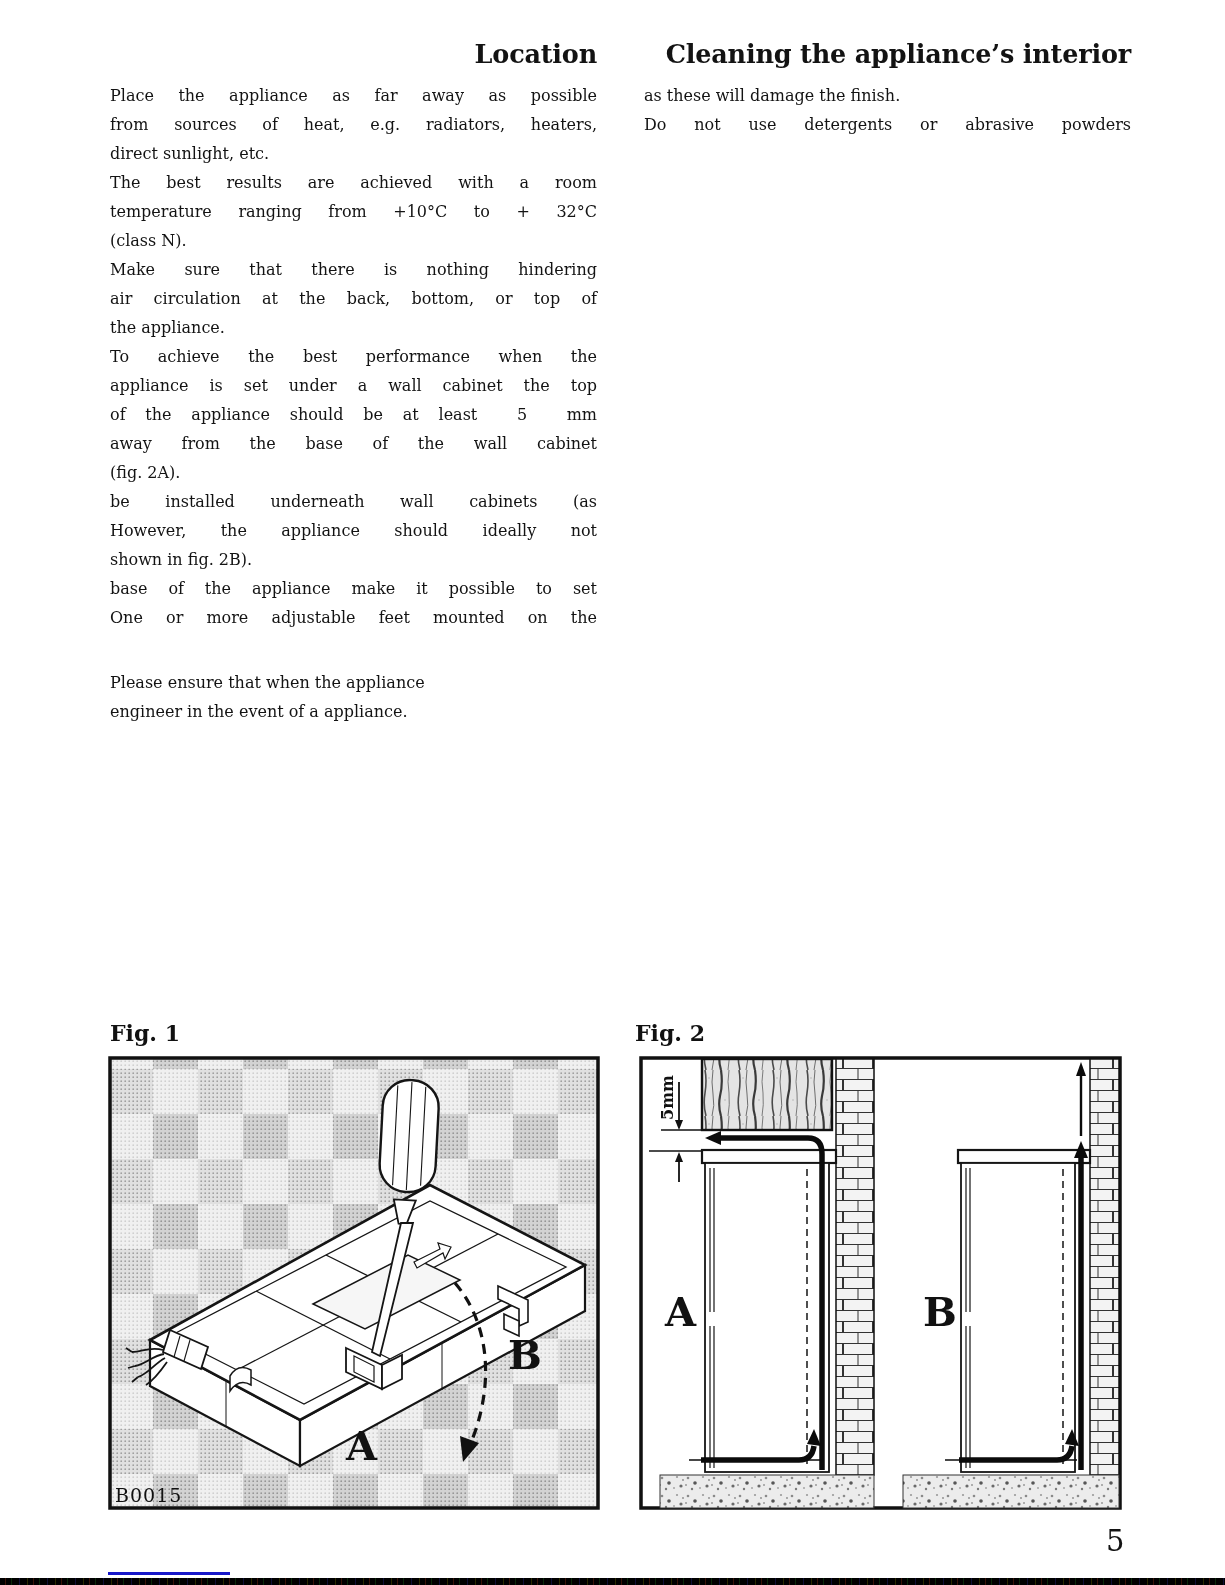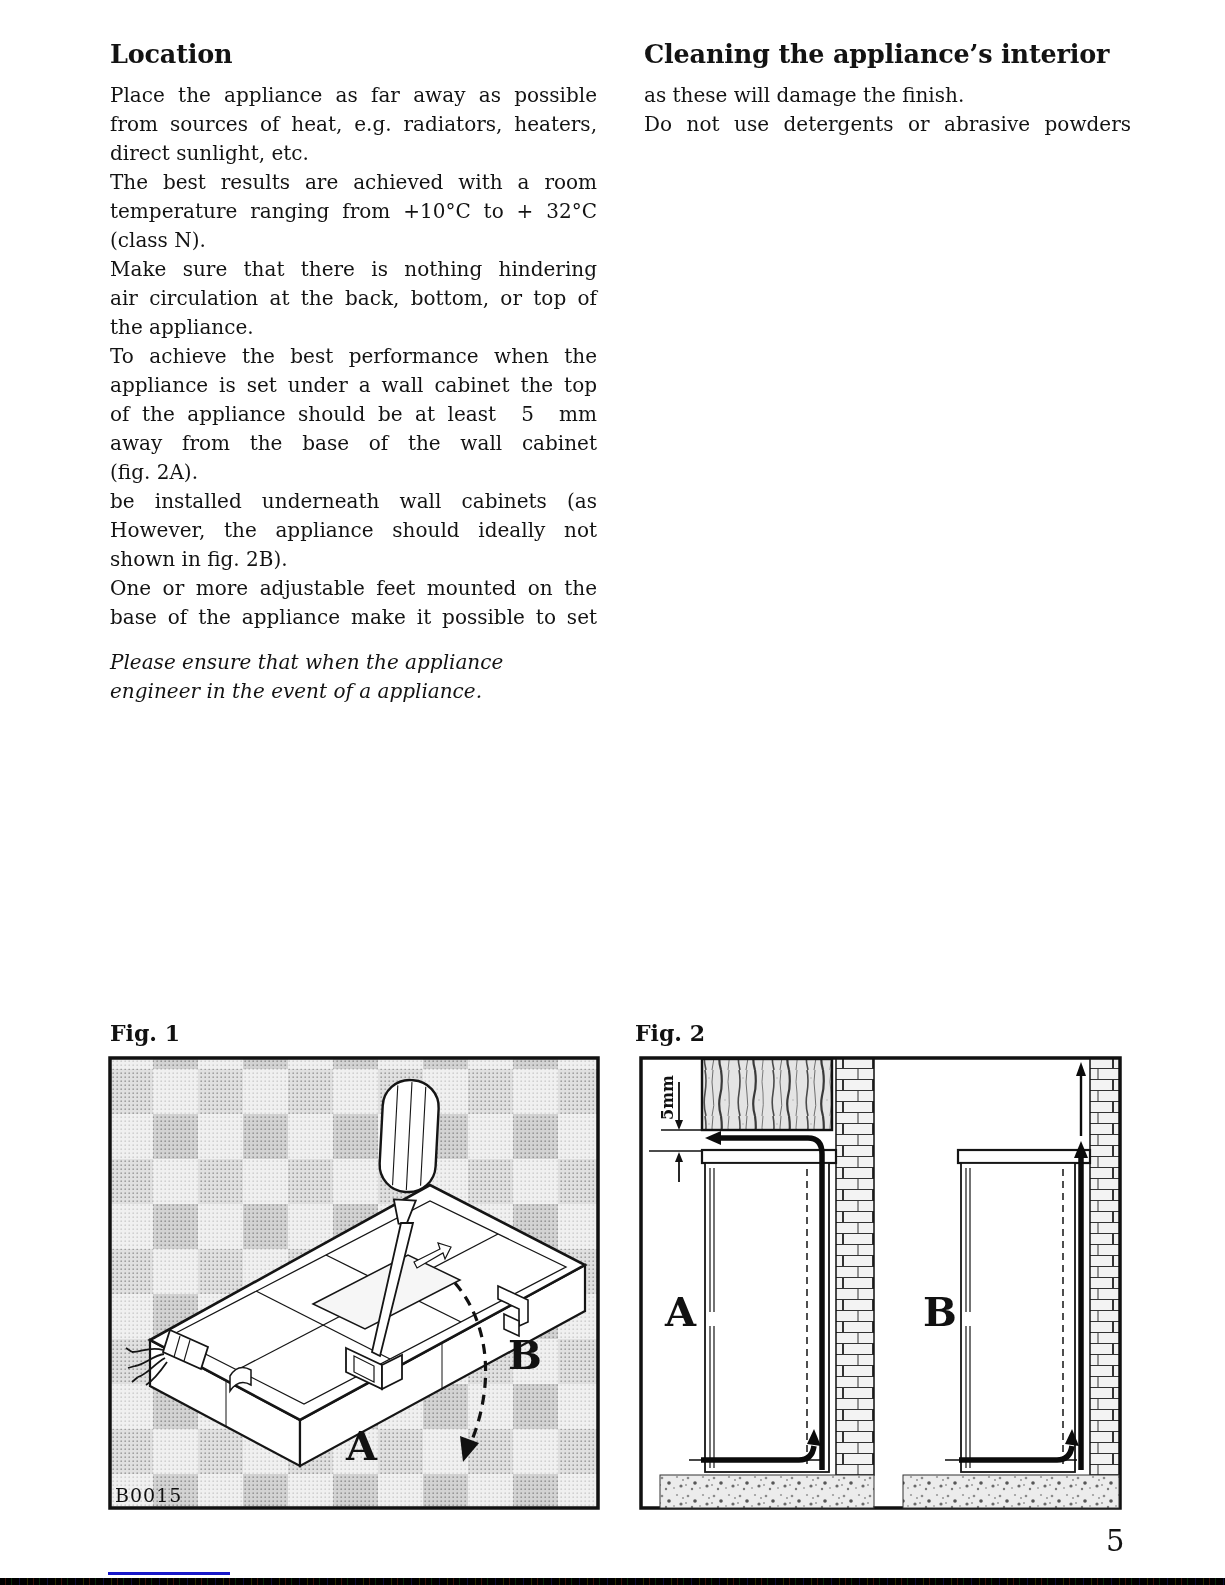--- a/index.html
+++ b/index.html
@@ -1,23 +1,23 @@
 <!DOCTYPE html>
 <html><head>
 <meta charset="utf-8">
 <style>
   html,body{margin:0;padding:0;background:#888;}
   .page{position:relative;width:1225px;height:1585px;background:#ffffff;overflow:hidden;
         font-family:"DejaVu Serif",serif;color:#131313;}
   .col{position:absolute;top:36px;width:487px;}
   .col h2{margin:0 0 9px 0;font-size:25.5px;line-height:36px;font-weight:bold;
-          letter-spacing:-0.2px;white-space:nowrap;}
+          letter-spacing:-0.2px;white-space:nowrap;text-align:right;}
   .para{margin:0;}
-  .para.gap{margin-top:16px;font-style:italic;}
-  .tline{font-size:20px;line-height:29px;text-align:justify;text-align-last:left;}
+  .para.gap{margin-top:36px;}
+  .tline{font-size:16px;line-height:29px;text-align:justify;text-align-last:left;}
   .tline.just{text-align-last:justify;}
   .fig{position:absolute;}
   svg text{font-family:"DejaVu Serif",serif;fill:#111;}
   .figlab{font-size:22px;font-weight:bold;}
   .callout{font-size:40px;font-weight:bold;}
   .code{font-size:19px;letter-spacing:1px;}
   .dim{font-size:16px;font-weight:bold;}
   .pageno{position:absolute;left:1106px;top:1524px;font-size:29px;}
   .blue-line{position:absolute;left:108px;top:1572px;width:122px;height:3px;}
   .scan-strip{position:absolute;left:0;top:1578px;width:1225px;height:7px;
@@ -53,22 +53,22 @@
           <div class="tline just">of the appliance should be at least&nbsp; 5 &nbsp;mm</div>
           <div class="tline just">away from the base of the wall cabinet</div>
           <div class="tline">(fig. 2A).</div>
         </div>
         <div class="para">
           <div class="tline just">be installed underneath wall cabinets (as</div>
           <div class="tline just">However, the appliance should ideally not</div>
           <div class="tline">shown in fig. 2B).</div>
         </div>
         <div class="para">
+          <div class="tline just">base of the appliance make it possible to set</div>
           <div class="tline just">One or more adjustable feet mounted on the</div>
-          <div class="tline just">base of the appliance make it possible to set</div>
         </div>
         <div class="para gap">
           <div class="tline">Please ensure that when the appliance</div>
           <div class="tline">engineer in the event of a appliance.</div>
         </div>
       </div>
   </section>
 
   <section class="col" style="left:644px">
     <h2>Cleaning the appliance’s interior</h2>

